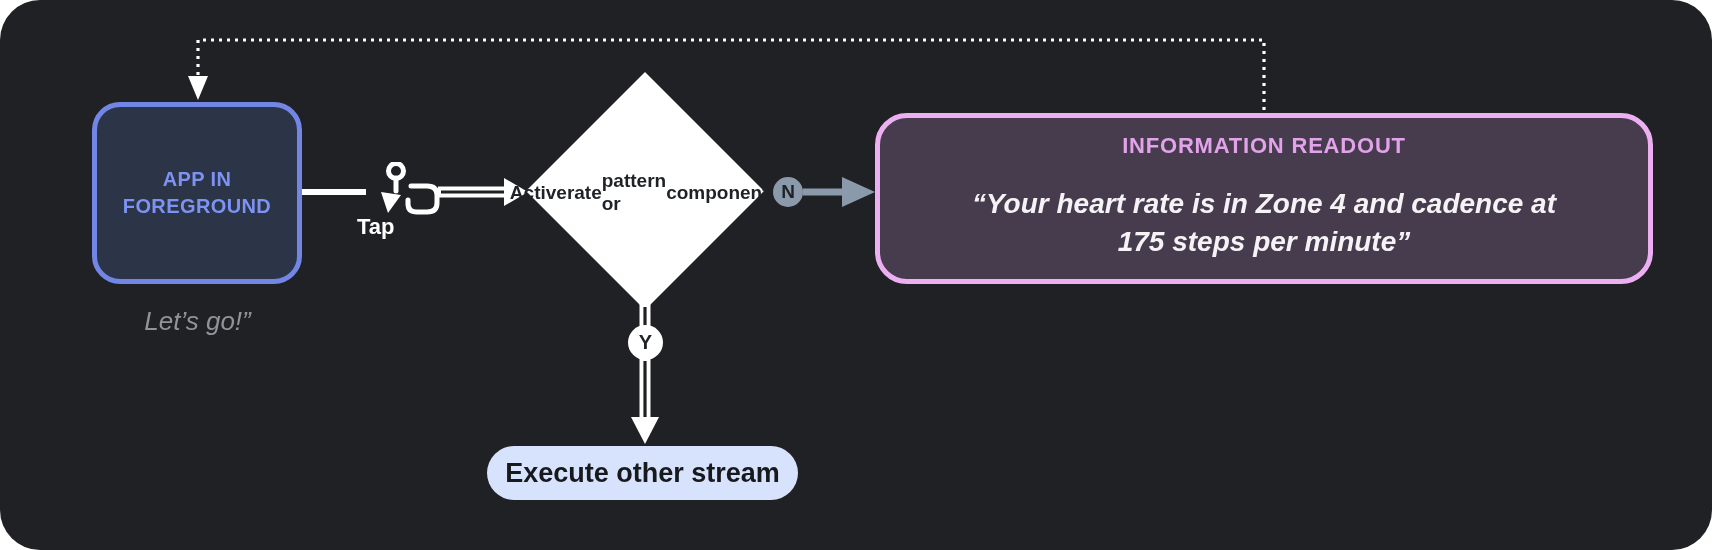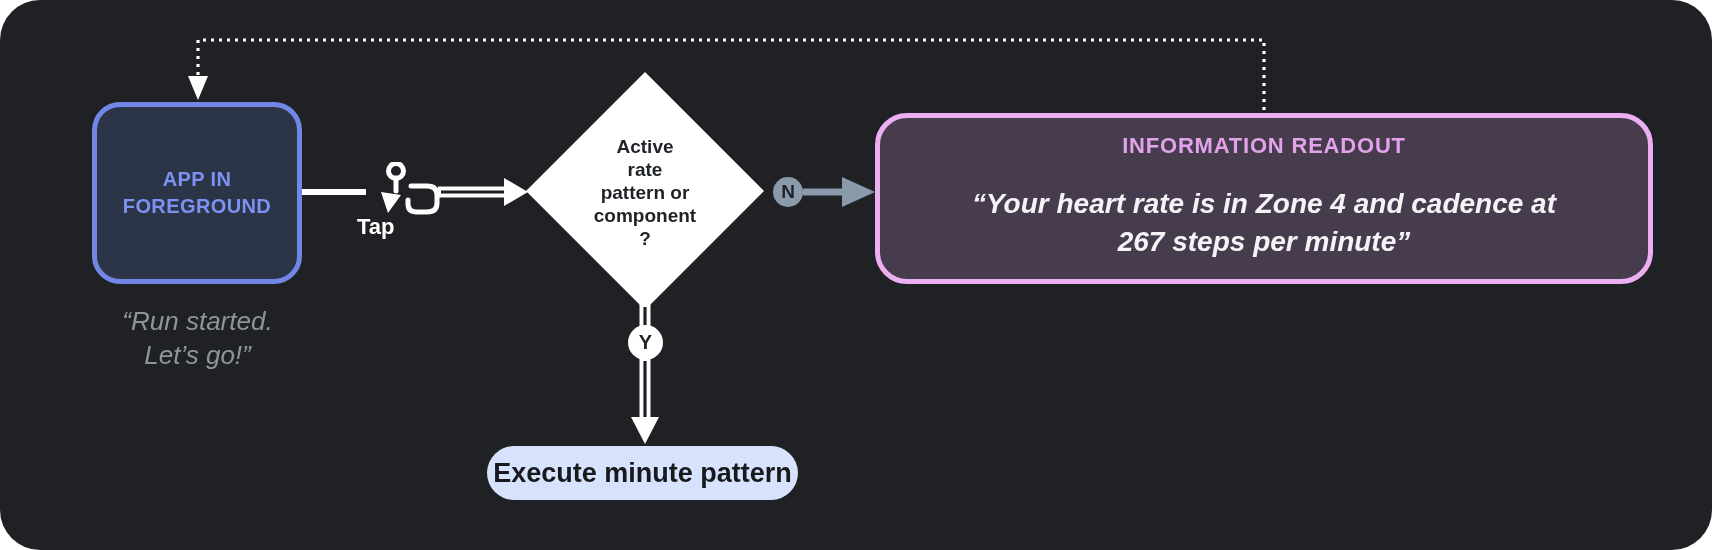--- a/index.html
+++ b/index.html
@@ -42,22 +42,22 @@
   .tap-icon{position:absolute;left:378px;top:162px;width:64px;height:54px;}
   .tap-icon .st{fill:none;stroke:var(--white,#ffffff);stroke-width:5;stroke-linecap:round;stroke-linejoin:round;}
   .tap-label{
     position:absolute;left:357px;top:214px;width:90px;
     color:var(--white,#ffffff);font-size:22px;font-weight:700;
   }
 
   
   .decision-label{
     position:absolute;left:558px;top:118px;width:174px;height:148px;
-    display:flex;flex-direction:column;align-items:center;justify-content:center;
-    color:var(--dark-text,#1f2226);font-size:19px;line-height:23px;font-weight:700;text-align:right;
+    display:flex;flex-direction:row;align-items:center;justify-content:center;
+    color:var(--dark-text,#1f2226);font-size:19px;line-height:23px;font-weight:700;text-align:left;
   }
 
   
   .badge{
     position:absolute;border-radius:50%;
     display:flex;align-items:center;justify-content:center;
     font-weight:800;color:var(--dark-text,#1f2226);
   }
   .n-badge{left:773px;top:177px;width:30px;height:30px;background:var(--slate,#8a9aab);font-size:19px;}
   .y-badge{left:628px;top:325px;width:35px;height:35px;background:var(--white,#ffffff);font-size:20px;}
@@ -113,21 +113,20 @@
 
     <line class="slate-line" x1="803" y1="192" x2="846" y2="192"></line>
     <polygon class="slate-fill" points="842,177 842,207 875,192"></polygon>
   </svg>
 
   <div class="app-node">
     <div class="label">APP IN FOREGROUND</div>
   </div>
 
   <div class="caption">
-    <span>“Run started.</span>
     <span>Let’s go!”</span>
   </div>
 
   <svg class="tap-icon" viewBox="0 0 64 54">
     <circle class="st" cx="18" cy="9" r="7.5"></circle>
     <line class="st" x1="18" y1="16" x2="18" y2="29"></line>
     <polygon points="3,30 23,33 10,51" fill="#ffffff"></polygon>
     <path class="st" d="M 33 24 H 49 Q 59 24 59 33 V 41 Q 59 50 49 50 H 39 Q 30 50 30 42 V 38"></path>
   </svg>
   <div class="tap-label">Tap</div>
@@ -145,21 +144,21 @@
   </div>
 
   <div class="badge y-badge">
     <span>Y</span>
   </div>
 
   <div class="readout-node">
     <div class="readout-title">INFORMATION READOUT</div>
     <div class="readout-quote">
       <span>“Your heart rate is in Zone 4 and cadence at</span>
-      <span>267 steps per minute”</span>
+      <span>175 steps per minute”</span>
     </div>
   </div>
 
   <div class="action-pill">
-    <span>Execute minute pattern</span>
+    <span>Execute other stream</span>
   </div>
 
 </div>
 
 </body></html>

